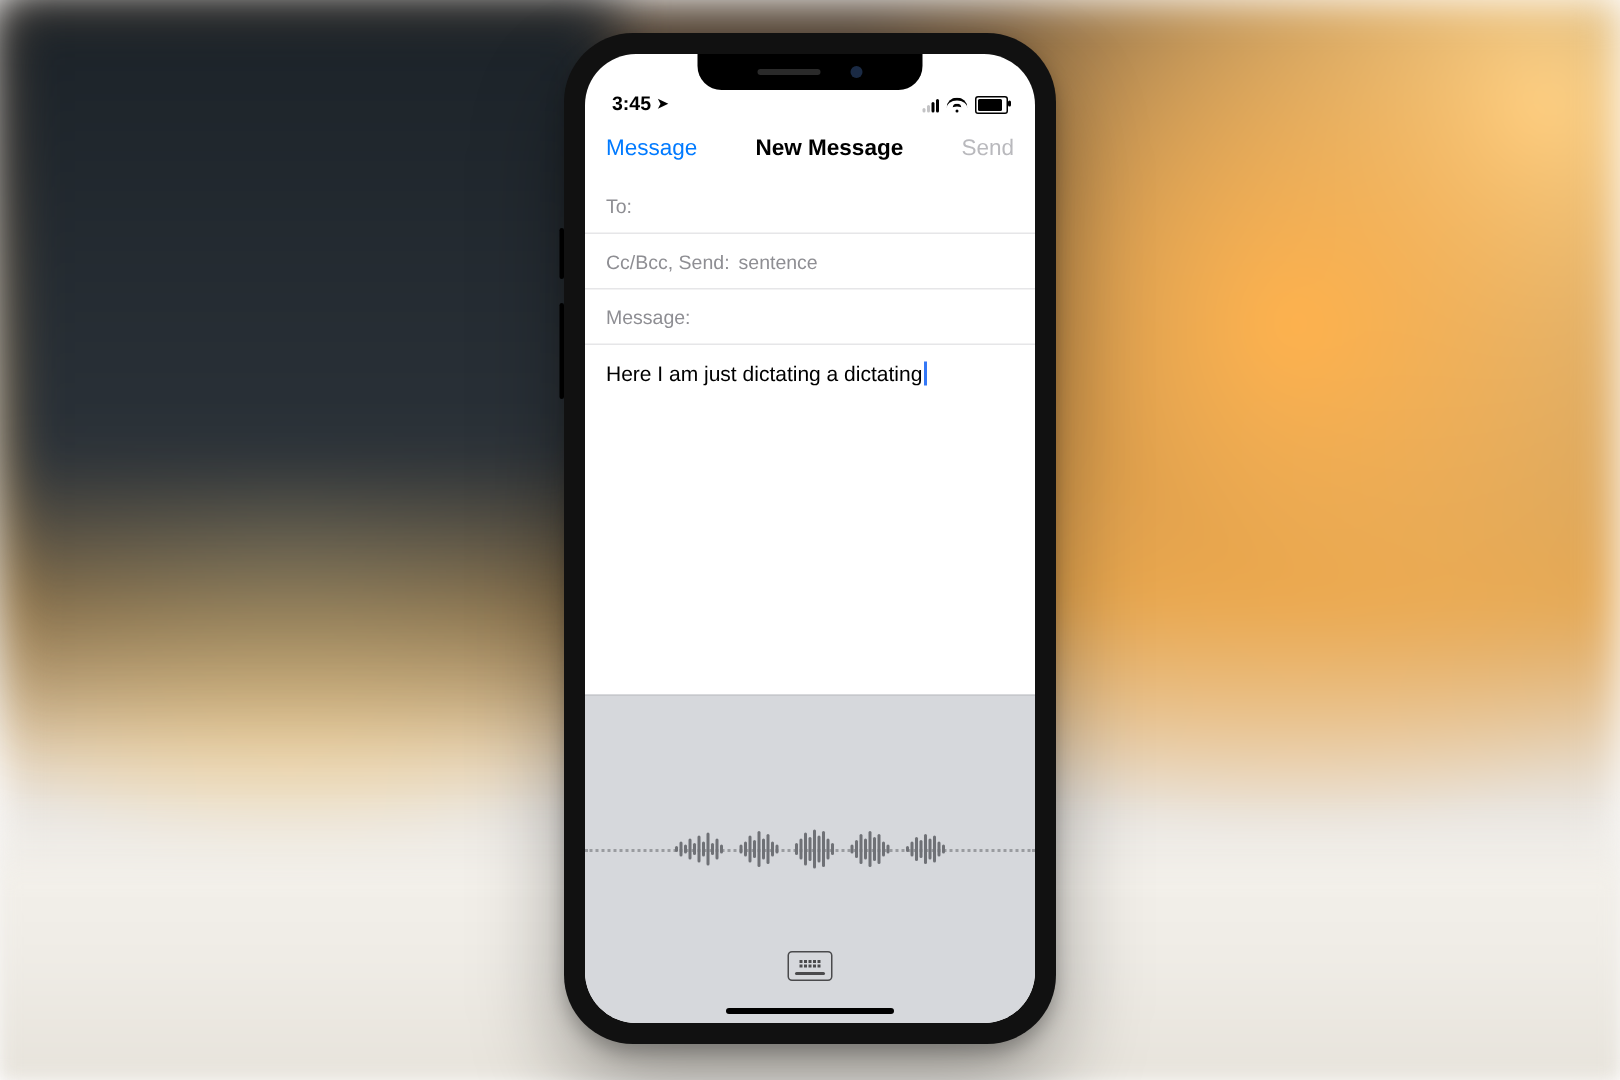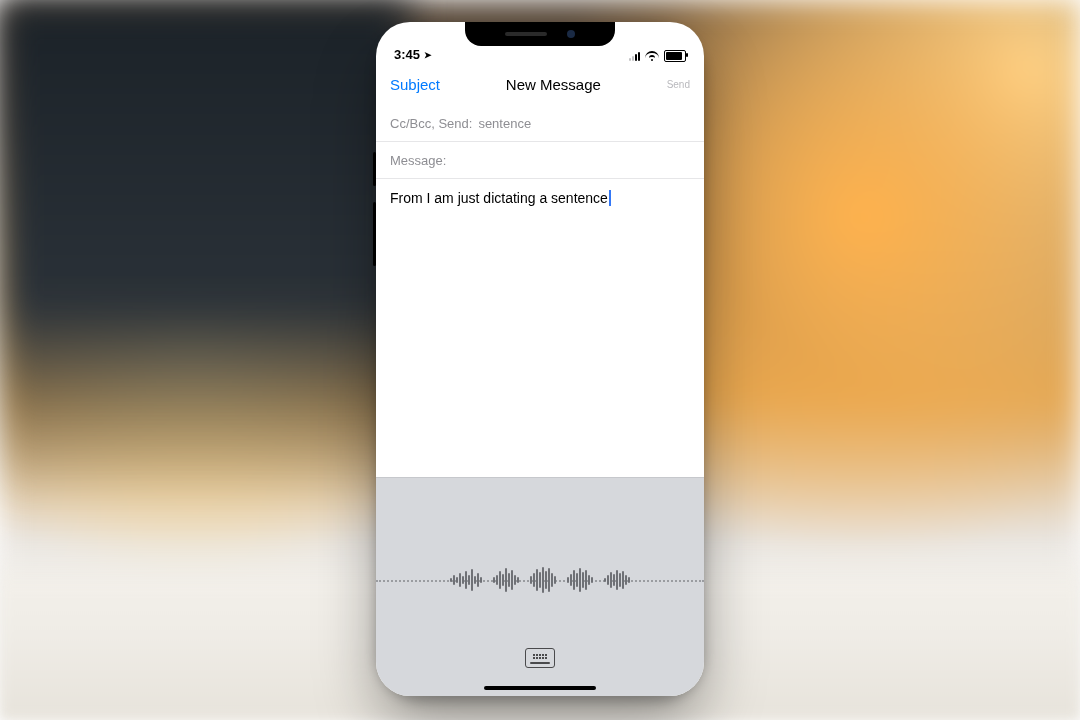--- a/index.html
+++ b/index.html
@@ -22,20 +22,21 @@
     position:absolute;left:0;bottom:0;width:100%;height:26%;
     background:linear-gradient(180deg,rgba(245,243,239,0) 0%, #f2efe9 30%, #efece6 55%, #e7e3db 100%);
     filter:blur(6px);
   }
   
   .phone{
     position:absolute;left:50%;top:22px;transform:translateX(-50%);
     width:328px;height:674px;
     background:#111;border-radius:46px;
     box-shadow:0 30px 60px rgba(0,0,0,.35), 0 6px 12px rgba(0,0,0,.25);
+    padding:14px;
     box-sizing:border-box;
   }
   .phone::before{ 
     content:"";position:absolute;left:-3px;top:130px;width:3px;height:34px;background:#000;border-radius:2px;
   }
   .phone::after{
     content:"";position:absolute;left:-3px;top:180px;width:3px;height:64px;background:#000;border-radius:2px;
   }
   .screen{
     position:relative;width:100%;height:100%;background:#fff;border-radius:34px;overflow:hidden;
@@ -62,22 +63,22 @@
   .wifi{width:14px;height:10px;position:relative;}
   .wifi::before{content:"";position:absolute;inset:0;border:2px solid #000;border-bottom:none;border-left:none;border-right:none;border-radius:10px 10px 0 0;}
   .wifi::after{content:"";position:absolute;left:4px;top:4px;width:6px;height:6px;border:2px solid #000;border-bottom:none;border-left:none;border-right:none;border-radius:6px 6px 0 0;}
   .wifi .dot{position:absolute;left:6px;top:8px;width:2px;height:2px;background:#000;border-radius:50%;}
   .batt{width:20px;height:10px;border:1px solid #000;border-radius:2px;position:relative;}
   .batt::after{content:"";position:absolute;right:-3px;top:2px;width:2px;height:4px;background:#000;border-radius:1px;}
   .batt .fill{position:absolute;left:1px;top:1px;bottom:1px;width:80%;background:#000;border-radius:1px;}
   
   .nav{height:40px;flex:none;display:flex;align-items:center;justify-content:space-between;padding:0 14px;border-bottom:1px solid rgba(0,0,0,0);}
   .nav .cancel{color:#007aff;font-size:15px;}
-  .nav .title{font-weight:400;font-size:15px;color:#000;}
-  .nav .send{color:#b9b9bd;font-size:10px;}
+  .nav .title{font-weight:700;font-size:15px;color:#000;}
+  .nav .send{color:#b9b9bd;font-size:15px;}
   
   .field{padding:8px 14px;border-bottom:1px solid #e6e6e8;font-size:13px;color:#8e8e93;display:flex;gap:6px;align-items:center;min-height:20px;}
   .field .val{color:#8e8e93;}
   .body-area{flex:1;padding:10px 14px;font-size:14px;color:#000;line-height:1.35;position:relative;}
   .cursor{display:inline-block;width:2px;height:16px;background:#3478f6;vertical-align:-3px;margin-left:1px;}
   
   .dict{flex:none;height:218px;background:#d6d8dc;border-top:1px solid #c6c8cc;position:relative;display:flex;flex-direction:column;justify-content:flex-end;align-items:center;}
   .wave-row{position:absolute;left:0;right:0;top:84px;height:36px;display:flex;align-items:center;}
   .dotline{position:absolute;left:0;right:0;top:50%;height:0;border-top:2px dotted #9a9ca0;}
   .waves{position:relative;margin:0 auto;display:flex;align-items:center;gap:1px;height:36px;}
@@ -117,36 +118,40 @@
         <span class="wifi">
             <span class="dot"></span>
           </span>
         <span class="batt">
             <span class="fill"></span>
           </span>
       </div>
     </div>
 
     <div class="nav">
-      <span class="cancel">Subject</span>
+      <span class="cancel">Message</span>
       <span class="title">New Message</span>
       <span class="send">Send</span>
     </div>
 
+    <div class="field">
+      <span>To:</span>
+      <span class="val"></span>
+    </div>
     <div class="field">
       <span>Cc/Bcc, Send:</span>
       <span class="val">sentence</span>
     </div>
     <div class="field">
       <span>Message:</span>
       <span class="val"></span>
     </div>
 
     <div class="body-area">
-      <span>From I am just dictating a sentence</span><span class="cursor"></span>
+      <span>Here I am just dictating a dictating</span><span class="cursor"></span>
     </div>
 
     <div class="dict">
       <div class="wave-row">
         <div class="dotline"></div>
         <div class="waves" id="waves">
             <span style="height: 4px;"></span>
             <span style="height: 10px;"></span>
             <span style="height: 6px;"></span>
             <span style="height: 14px;"></span>

